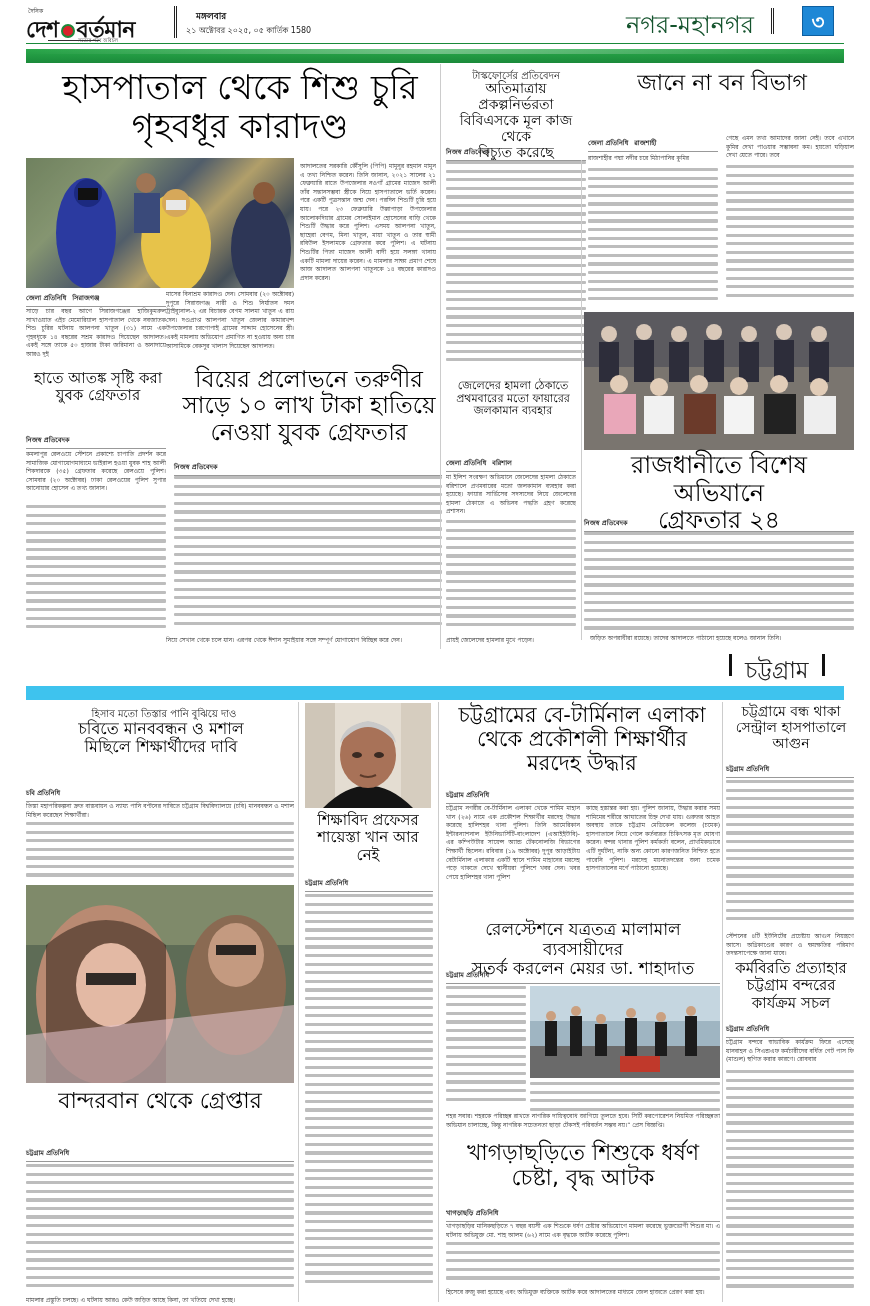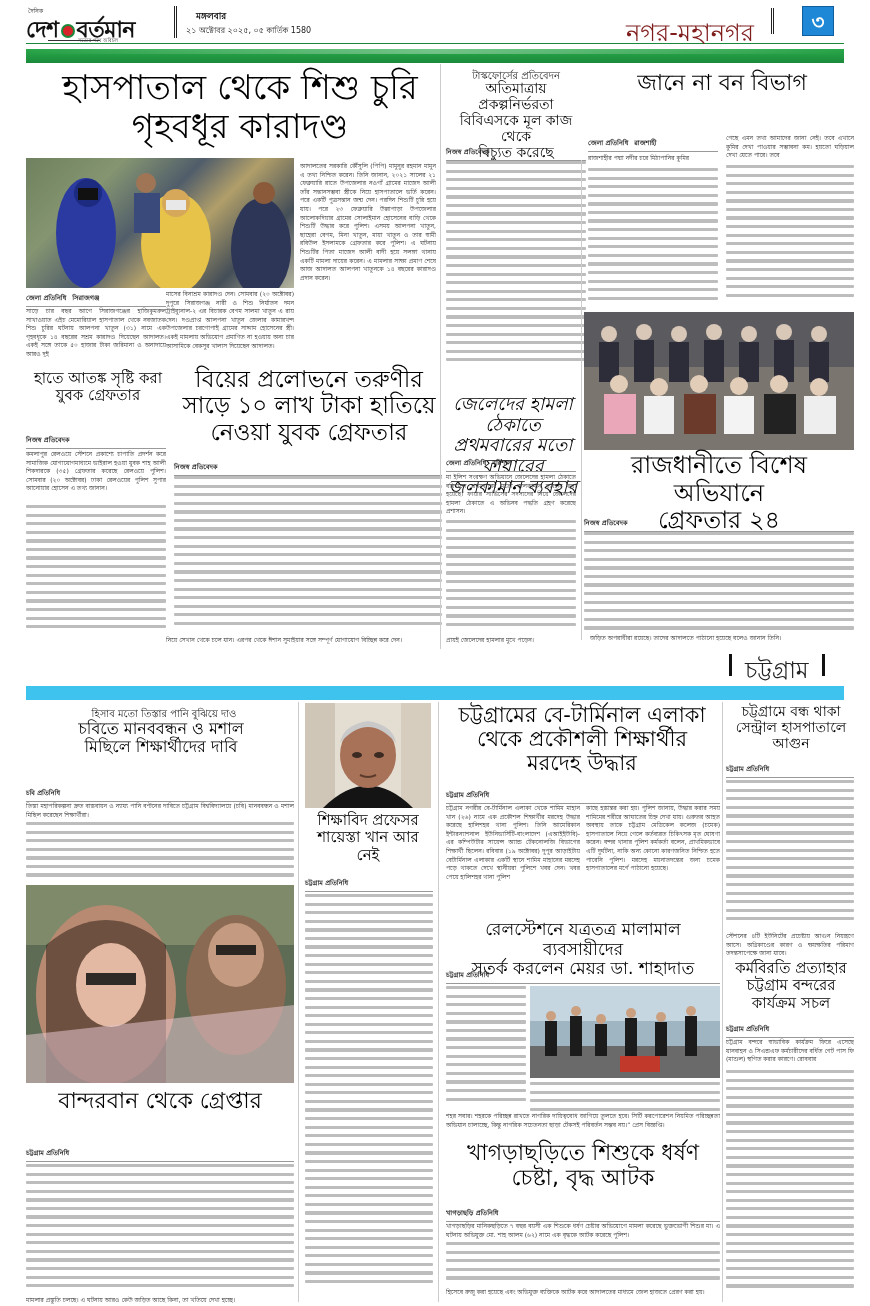--- a/index.html
+++ b/index.html
@@ -10,21 +10,21 @@
   .masthead { position: absolute; left: 26px; top: 0; width: 818px; height: 44px; border-bottom: 1.5px solid #1a8a3a; }
   .logo { position: absolute; left: 0; top: 6px; width: 150px; height: 36px; }
   .logo .daily { position: absolute; left: 2px; top: 0; font-size: 6px; color: #333; }
   .logo .name { position: absolute; left: 0; top: 6px; font-size: 22px; font-weight: bold; color: #111; letter-spacing: -0.5px; white-space: nowrap; }
   .logo .flag { display: inline-block; width: 14px; height: 14px; border-radius: 50%; background: #d8232a; position: relative; top: 1px; margin: 0 2px; border: 2px solid #1a8a3a; }
   .logo .tagline { position: absolute; left: 52px; top: 31px; font-size: 5px; color: #444; }
   .logo .tagline-line { position: absolute; left: 22px; top: 34px; width: 52px; height: 1px; background: #333; }
   .mast-sep { position: absolute; left: 148px; top: 6px; width: 3px; height: 32px; border-left: 1px solid #222; border-right: 1px solid #222; }
   .mast-day { position: absolute; left: 170px; top: 9px; font-size: 9px; font-weight: bold; }
   .mast-date { position: absolute; left: 160px; top: 24px; font-size: 8px; color: #222; }
-  .mast-section { position: absolute; right: 90px; top: 6px; font-size: 24px; color: #7f1d1d; margin-top: 8px; }
+  .mast-section { position: absolute; right: 90px; top: 6px; font-size: 24px; color: #14532d; }
   .mast-sep2 { position: absolute; right: 70px; top: 8px; width: 3px; height: 26px; border-left: 1px solid #222; border-right: 1px solid #222; }
   .page-num { position: absolute; right: 10px; top: 6px; width: 32px; height: 30px; background: #1e88d6; color: #fff; font-size: 20px; font-weight: bold; text-align: center; line-height: 30px; border: 1px solid #0d5fa0; }
 
   .green-band { position: absolute; left: 26px; top: 49px; width: 818px; height: 14px; background: linear-gradient(180deg,#2aa84a 0%,#1a8a3a 100%); }
   .green-band::after { content:""; position:absolute; left:0; top:0; width:100%; height:5px; background:linear-gradient(90deg, rgba(255,255,255,0) 0%, rgba(255,255,255,0.35) 50%, rgba(255,255,255,0) 100%); }
 
   .blue-band { position: absolute; left: 26px; top: 686px; width: 818px; height: 14px; background: #3ec3ee; }
 
   
   .head { position: absolute; text-align: center; color: #000000; font-family: "DejaVu Sans", sans-serif; line-height: 1.15; font-weight: normal; }
@@ -267,21 +267,21 @@
     <i></i>
     <i></i>
     <i></i>
     <i></i>
     <i></i>
     <i></i>
     <i></i>
 </div>
 <div class="text" style="left:166px;top:636px;width:276px;height:9px;">নিয়ে সেখান থেকে চলে যান। এরপর থেকে ঈশান সুমাইয়ার সঙ্গে সম্পূর্ণ যোগাযোগ বিচ্ছিন্ন করে দেন।</div>
 
-<div class="head" style="left:446px;top:394px;width:134px;font-size:18px;font-style:italic;">
+<div class="head" style="left:446px;top:380px;width:134px;font-size:11px;">
   <div>জেলেদের হামলা ঠেকাতে</div>
   <div>প্রথমবারের মতো ফায়ারের</div>
   <div>জলকামান ব্যবহার</div>
 </div>
 <div class="byline" style="left:446px;top:458px;width:130px;"><span>জেলা প্রতিনিধি</span><span class="loc">বরিশাল</span></div>
 <div class="text" style="left:446px;top:473px;width:130px;height:45px;">মা ইলিশ সংরক্ষণ অভিযানে জেলেদের হামলা ঠেকাতে বরিশালে প্রথমবারের মতো জলকামান ব্যবহার করা হয়েছে। ফায়ার সার্ভিসের সদস্যদের নিয়ে জেলেদের হামলা ঠেকাতে এ অভিনব পদ্ধতি গ্রহণ করেছে প্রশাসন।</div>
 <div class="lines" style="left:446px;top:520px;width:130px;height:112px;">
   <i></i>
     <i></i>
     <i></i>

